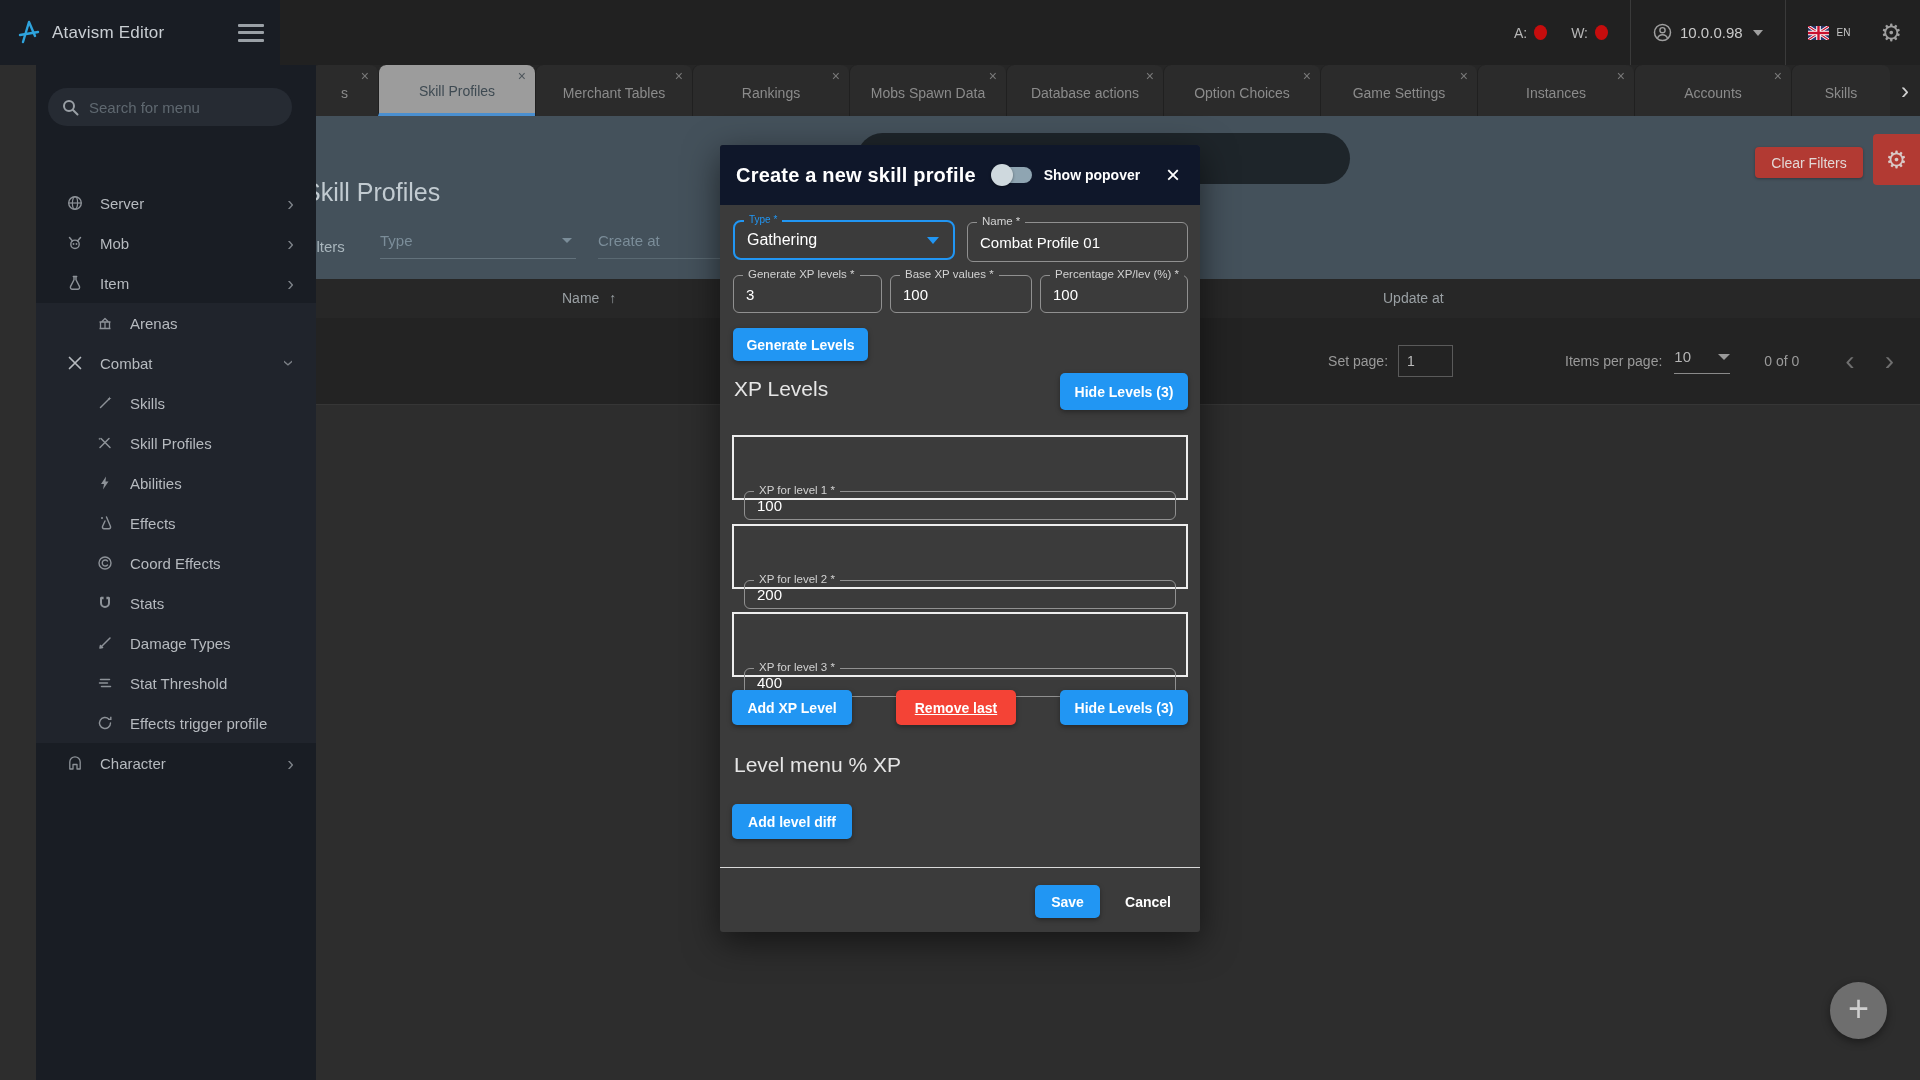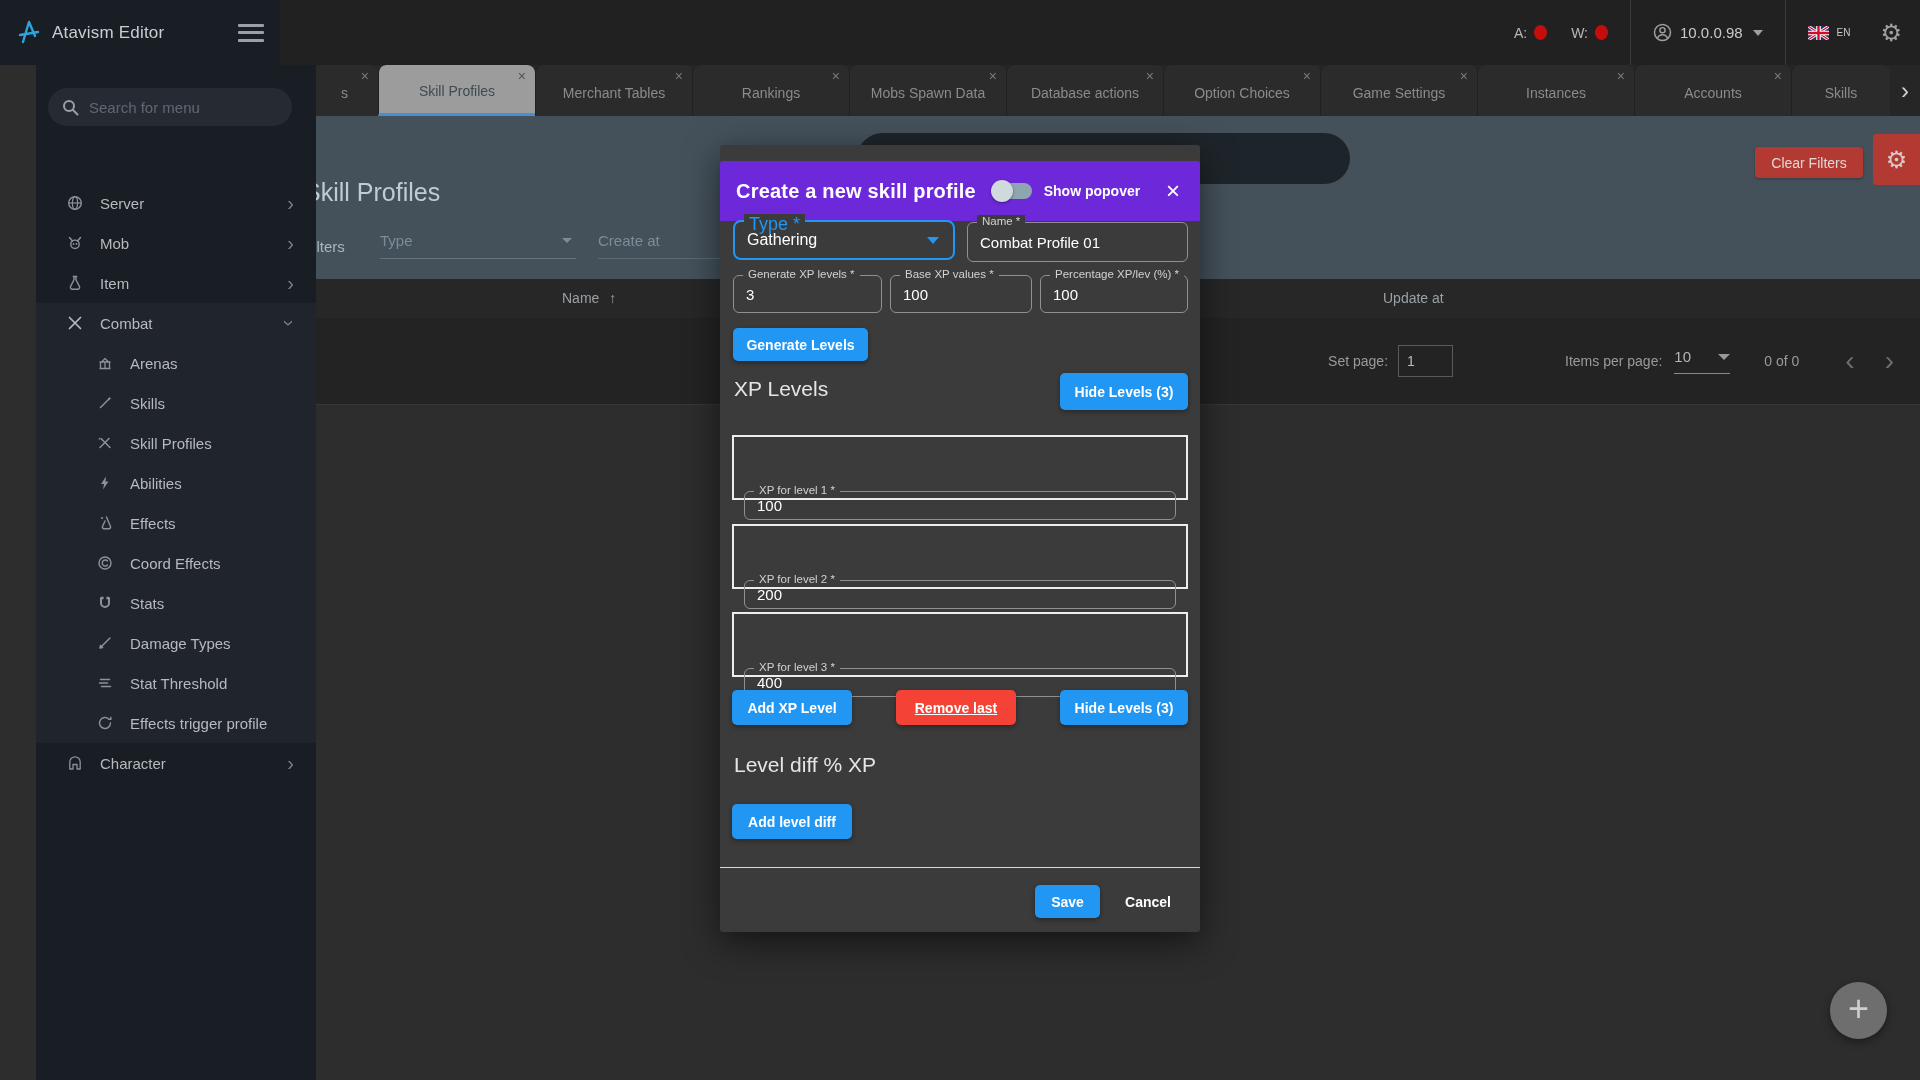--- a/index.html
+++ b/index.html
@@ -84,34 +84,34 @@
   .rest { position:absolute; left:0; top:339px; right:0; bottom:0; background:#2d2d2d; border-top:1px solid #363636; }
 
   
   .fab { position:absolute; left:1830px; top:982px; width:57px; height:57px; border-radius:50%; background:#6e6e6e; color:#cfcfcf; font-size:36px; display:flex; align-items:center; justify-content:center; z-index:6; cursor:pointer; box-shadow:0 3px 8px rgba(0,0,0,.4); padding-bottom:4px; }
 
   
   .table-search { position:absolute; left:857px; top:133px; width:493px; height:51px; background:#1e252a; border-radius:26px; z-index:5; cursor:text; }
 
   
   .modal { position:absolute; left:720px; top:145px; width:480px; height:787px; background:#3b3b3b; z-index:10; border-radius:3px; box-shadow:0 10px 35px rgba(0,0,0,.55); }
-  .modal-header { position:absolute; left:0; top:0; right:0; height:60px; background:#6d28d9; display:flex; align-items:center; padding:0 16px; border-radius:3px 3px 0 0;margin-top:16px; }
+  .modal-header { position:absolute; left:0; top:0; right:0; height:60px; background:#0f172a; display:flex; align-items:center; padding:0 16px; border-radius:3px 3px 0 0; }
   .modal-title { color:#ffffff; font-size:20px; font-weight:700; letter-spacing:.2px; }
   .toggle { position:relative; width:38px; height:16px; background:#8fa5b2; border-radius:8px; margin-left:18px; cursor:pointer; flex:0 0 auto; }
   .toggle .knob { position:absolute; left:-3px; top:-3px; width:22px; height:22px; border-radius:50%; background:#cfd9de; box-shadow:0 1px 3px rgba(0,0,0,.4); }
   .toggle-label { color:#ffffff; font-size:14px; font-weight:700; margin-left:12px; }
   .modal-close { margin-left:auto; color:#ffffff; font-size:24px; line-height:1; cursor:pointer; padding:2px 4px; }
 
   
   .fld { position:absolute; border:1px solid #909090; border-radius:6px; background:transparent; }
   .fld .flabel { position:absolute; top:-8px; left:9px; background:#3b3b3b; padding:0 5px; font-size:11.5px; color:#d2d2d2; white-space:nowrap; }
   .fld .fvalue { position:absolute; left:12px; top:0; bottom:0; display:flex; align-items:center; color:#ffffff; font-size:15px; }
   .fld input { position:absolute; left:12px; right:8px; top:0; height:100%; background:transparent; border:none; outline:none; color:#fff; font-size:15px; font-family:"Liberation Sans",sans-serif; }
   .fld.blue { border:2px solid #2196f3; border-radius:8px; }
-  .fld.blue .flabel { color:#2196f3; font-size:18px; }
+  .fld.blue .flabel { color:#2196f3; font-size:10px; }
   .fld.blue .fvalue { font-size:16px; }
   .fld .fcaret { position:absolute; right:14px; top:50%; margin-top:-3px; width:0; height:0; border-left:6px solid transparent; border-right:6px solid transparent; border-top:7px solid #2196f3; }
 
   .xp-box { position:absolute; left:12px; width:456px; height:65px; border:2px solid #ededed; }
   .xp-box .fld { left:10px; right:10px; top:14px; height:29px;margin-top:40px; }
 
   .btn { position:absolute; border:none; border-radius:5px; color:#fff; font-size:14px; font-weight:700; font-family:"Liberation Sans",sans-serif; cursor:pointer; box-shadow:0 2px 5px rgba(0,0,0,.35); }
   .btn-blue { background:#2196f3; }
   .btn-red { background:#f44336;text-decoration:underline; }
 
@@ -209,36 +209,36 @@
     <div class="srow">
       <span class="sico">
           <svg width="16" height="16" viewBox="0 0 16 16">
             <path d="M6.3 1.5 h3.4 M7 1.5 v3.2 L3.6 11.4 a2 2 0 0 0 1.8 2.9 h5.2 a2 2 0 0 0 1.8-2.9 L9 4.7 V1.5" stroke="#8d9298" stroke-width="1.4" fill="none" stroke-linecap="round" stroke-linejoin="round"></path>
           </svg>
         </span>
       <span class="slabel">Item</span>
       <span class="schev">›</span>
     </div>
     <div class="combat-block">
+      <div class="srow sub">
+        <span class="sico">
+            <svg width="16" height="16" viewBox="0 0 16 16">
+              <path d="M2.5 13.5 h11 M3.5 13.5 V7 M8 13.5 V7 M12.5 13.5 V7 M2.5 7 h11 M4.5 7 L8 3.5 L11.5 7" stroke="#8d9298" stroke-width="1.3" fill="none" stroke-linejoin="round"></path>
+            </svg>
+          </span>
+        <span class="slabel">Arenas</span>
+      </div>
       <div class="srow">
         <span class="sico">
             <svg width="16" height="16" viewBox="0 0 16 16">
               <path d="M2.5 2.5 L13.5 13.5 M13.5 2.5 L2.5 13.5" stroke="#b6babf" stroke-width="1.7" stroke-linecap="round"></path>
             </svg>
           </span>
         <span class="slabel">Combat</span>
         <span class="schev down">›</span>
-      </div>
-      <div class="srow sub">
-        <span class="sico">
-            <svg width="16" height="16" viewBox="0 0 16 16">
-              <path d="M2.5 13.5 h11 M3.5 13.5 V7 M8 13.5 V7 M12.5 13.5 V7 M2.5 7 h11 M4.5 7 L8 3.5 L11.5 7" stroke="#8d9298" stroke-width="1.3" fill="none" stroke-linejoin="round"></path>
-            </svg>
-          </span>
-        <span class="slabel">Arenas</span>
       </div>
       <div class="srow sub">
         <span class="sico">
             <svg width="16" height="16" viewBox="0 0 16 16">
               <path d="M3.5 12.5 L12 4" stroke="#8d9298" stroke-width="1.5" stroke-linecap="round"></path>
               <path d="M12.5 1.5 l.5 1.5 1.5 .5 -1.5 .5 -.5 1.5 -.5 -1.5 -1.5 -.5 1.5 -.5 z" fill="#8d9298"></path>
             </svg>
           </span>
         <span class="slabel">Skills</span>
       </div>
@@ -472,19 +472,19 @@
     <div class="fld">
       <span class="flabel">XP for level 3 *</span>
       <input value="400" style="">
     </div>
   </div>
 
   <button class="btn btn-blue" style="left:12px; top:545px; width:120px; height:35px;">Add XP Level</button>
   <button class="btn btn-red" style="left:176px; top:545px; width:120px; height:35px;">Remove last</button>
   <button class="btn btn-blue" style="left:340px; top:545px; width:128px; height:35px;">Hide Levels (3)</button>
 
-  <div class="mheading" style="top:608px;">Level diff % XP</div>
+  <div class="mheading" style="top:608px;">Level menu % XP</div>
   <button class="btn btn-blue" style="left:12px; top:659px; width:120px; height:35px;">Add level diff</button>
 
   <div class="mdivider"></div>
   <button class="btn btn-blue" style="left:315px; top:740px; width:65px; height:33px;">Save</button>
   <button class="cancel-btn">Cancel</button>
 </div>
 
 </body></html>

